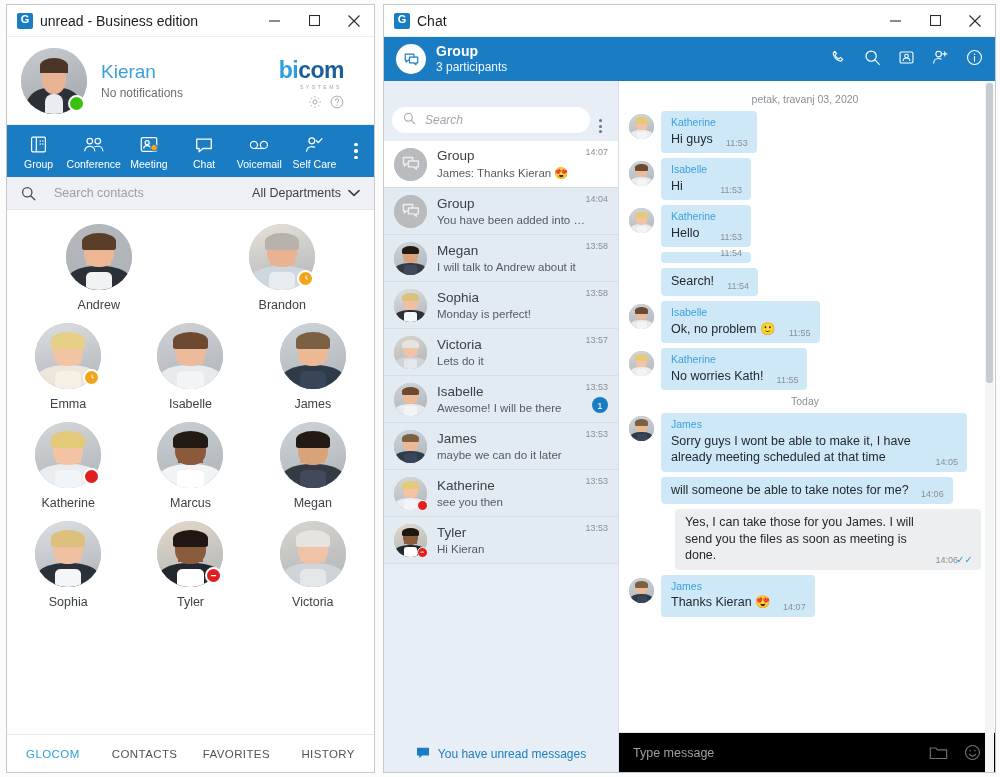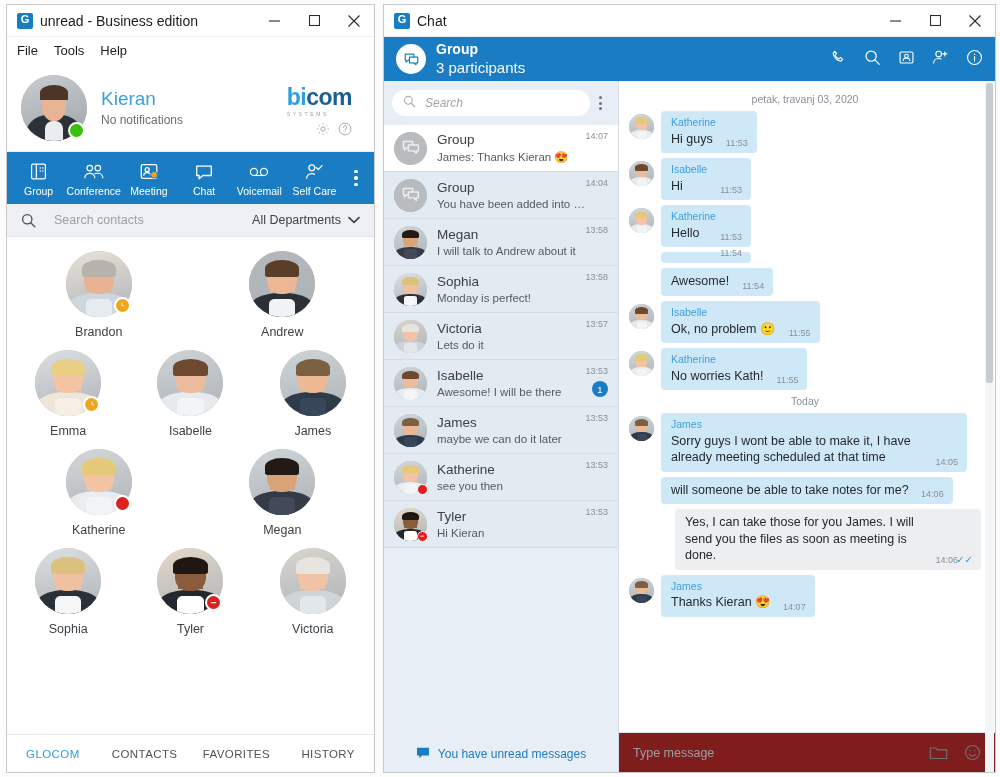--- a/index.html
+++ b/index.html
@@ -41,21 +41,21 @@
   .profile {
     height: 88px; display: flex; align-items: center; padding: 0 14px; background: #fff;
     border-bottom: 1px solid #eceff1; position: relative;
   }
   .avatar { border-radius: 50%; background: #b9bcbf; position: relative; overflow: visible; flex: none; }
   .avatar .face { position: absolute; inset: 0; border-radius: 50%; overflow: hidden; }
   .profile .avatar { width: 66px; height: 66px; }
   .profile-txt { margin-left: 14px; }
   .profile-name { font-size: 19px; color: #3aa0dd; font-weight: 400; line-height: 1.15; }
   .profile-sub { font-size: 12px; color: #6a6f73; margin-top: 3px; }
-  .brand { position: absolute; right: 22px; top: 22px; }
+  .brand { position: absolute; right: 30px; top: 22px; text-align: right; }
   .brand-word { font-size: 23px; font-weight: bold; letter-spacing: -0.5px; line-height: 1; }
   .brand-word .b1 { color: #2e9fdc; } .brand-word .b2 { color: #1b5d96; }
   .brand-sys { font-size: 5px; letter-spacing: 2.6px; color: #9aa3ab; margin-top: 2px; margin-right: 2px; }
   .brand-icons { display: flex; gap: 8px; justify-content: flex-end; margin-top: 5px; color: #9aa3ab; }
   .status-dot {
     position: absolute; border-radius: 50%; border: 2px solid #fff;
     display: flex; align-items: center; justify-content: center; color: #fff;
   }
   .profile .status-dot { width: 17px; height: 17px; right: 2px; bottom: 2px; background: #39c10e; }
 
@@ -93,27 +93,27 @@
   #chat { left: 383px; top: 4px; width: 613px; height: 769px; display: flex; flex-direction: column; }
   .chat-header {
     height: 44px; background: #1a7dc4; display: flex; align-items: center; padding: 0 12px; flex: none;
   }
   .gicon {
     width: 30px; height: 30px; border-radius: 50%; background: #fff; color: #1a7dc4;
     display: flex; align-items: center; justify-content: center; flex: none;
   }
   .ch-txt { margin-left: 10px; color: #fff; }
   .ch-title { font-size: 14px; font-weight: bold; line-height: 1.1; }
-  .ch-sub { font-size: 15px; margin-top: 1px; opacity: .95; }
+  .ch-sub { font-size: 12px; margin-top: 1px; opacity: .95; }
   .ch-icons { margin-left: auto; display: flex; align-items: center; gap: 17px; color: #fff; }
 
   .chat-body { flex: 1 1 auto; display: flex; min-height: 0; }
 
   .convlist { width: 235px; flex: none; background: #e8eef5; display: flex; flex-direction: column; border-right: 1px solid #d7dde4; }
-  .conv-search { height: 44px; display: flex; align-items: center; padding: 8px 8px; flex: none; }
+  .conv-search { height: 60px; display: flex; align-items: flex-end; padding: 8px 8px; flex: none; }
   .pill {
     flex: 1 1 auto; height: 26px; background: #fff; border-radius: 13px;
     display: flex; align-items: center; padding: 0 11px; color: #a7adb3;
   }
   .pill .ph { font-size: 12px; font-style: italic; margin-left: 9px; color: #a0a6ac; }
   .kebab { width: 20px; display: flex; flex-direction: column; align-items: center; gap: 2.5px; }
   .kebab i { width: 3px; height: 3px; border-radius: 50%; background: #6d7479; display: block; }
 
   .convs { flex: 1 1 auto; overflow: hidden; }
   .conv {
@@ -160,21 +160,21 @@
   .bubble.out { background: #eceef0; margin-left: auto; margin-right: 0; }
   .msg.out { justify-content: flex-end; padding-right: 0; }
   .sender { font-size: 10.5px; color: #3aa0dd; line-height: 1.3; margin-bottom: 1px; }
   .btext { font-size: 12.5px; color: #24292d; line-height: 1.32; padding-right: 34px; }
   .btime { position: absolute; right: 9px; bottom: 5px; font-size: 9px; color: #8a9097; }
   .bubble.out .btime { right: 23px; }
   .ticks { position: absolute; right: 8px; bottom: 5px; color: #2e9fdc; font-size: 10px; }
 
   .composer {
     height: 40px; border-top: 1px solid #e2e5ea; display: flex; align-items: center;
-    padding: 0 14px; flex: none; background: #7f1d1d;
+    padding: 0 14px; flex: none; background: #000000;
   }
   .composer .ph { font-size: 12.5px; color: #9aa0a6; flex: 1 1 auto; }
   .composer .cico { color: #6d7479; margin-left: 16px; display: flex; }
 
   .scrollbar { position: absolute; right: 1px; top: 0; width: 9px; height: 100%; background: #f4f5f6; }
   .scrollbar .thumb { position: absolute; left: 1px; width: 7px; background: #c7ccd1; border-radius: 3px; }
 
   
   .f-hair, .f-skin, .f-body, .f-bg { position: absolute; }
   .f-bg { inset: 0; }
@@ -202,25 +202,20 @@
           </svg>
     </span>
     <span class="win-btn close">
       <svg width="12" height="12" viewBox="0 0 12 12">
             <line x1="0.5" y1="0.5" x2="11.5" y2="11.5" stroke="currentColor" stroke-width="1.1"></line>
             <line x1="11.5" y1="0.5" x2="0.5" y2="11.5" stroke="currentColor" stroke-width="1.1"></line>
           </svg>
     </span>
   </div>
 
-  <div class="menubar">
-    <span class="menu-item">File</span>
-    <span class="menu-item">Tools</span>
-    <span class="menu-item">Help</span>
-  </div>
 
   <div class="profile">
     <div class="avatar">
       <div class="face">
         <div class="f-bg" style="background:linear-gradient(160deg,#c9cdd1,#9ea4a9)"></div>
         <div class="f-body" style="left:4px;right:4px;bottom:-4px;height:30px;background:#2c3138;border-radius:22px 22px 0 0"></div>
         <div class="f-body" style="left:24px;right:24px;bottom:-4px;height:24px;background:#e9edf1;border-radius:8px 8px 0 0"></div>
         <div class="f-skin" style="left:21px;right:21px;top:14px;height:32px;background:#e8b493;border-radius:50% 50% 45% 45%"></div>
         <div class="f-hair" style="left:19px;right:19px;top:10px;height:15px;background:#4a3526;border-radius:50% 50% 0 0"></div>
       </div>
@@ -338,48 +333,48 @@
             <path d="M1 1.6L6 6.4 11 1.6" stroke-linecap="round" stroke-linejoin="round"></path>
           </svg>
     </span>
   </div>
 
   <div class="contacts" id="contacts-grid">
         <div class="crow">
           <div class="ccell">
             <div class="avatar">
               <div class="face">
+                <div class="f-bg" style="background:linear-gradient(165deg,#b4b8bc,#aeb3b8)"></div>
+                <div class="f-body" style="left:3%;right:3%;bottom:-6%;height:42%;background:#2b3036;border-radius:46% 46% 0 0"></div>
+                <div class="f-body" style="left:30%;right:30%;bottom:-6%;height:34%;background:#f0f2f4;border-radius:22% 22% 0 0"></div>
+                <div class="f-skin" style="left:31%;right:31%;top:40%;height:22%;background:#edb795"></div>
+                <div class="f-skin" style="left:27%;right:27%;top:19%;height:46%;background:#edb795;border-radius:48% 48% 44% 44%"></div>
+                <div class="f-hair" style="left:24%;right:24%;top:13%;height:26%;background:#5a3f28;border-radius:50% 50% 12% 12%"></div>
+              </div>
+            </div>
+            <div class="cname">Andrew</div>
+          </div>
+          <div class="ccell">
+            <div class="avatar">
+              <div class="face">
                 <div class="f-bg" style="background:linear-gradient(165deg,#e8e2d8,#aeb3b8)"></div>
                 <div class="f-body" style="left:3%;right:3%;bottom:-6%;height:42%;background:#cfd7de;border-radius:46% 46% 0 0"></div>
                 <div class="f-body" style="left:30%;right:30%;bottom:-6%;height:34%;background:#e7ecf1;border-radius:22% 22% 0 0"></div>
                 <div class="f-skin" style="left:31%;right:31%;top:40%;height:22%;background:#e9b293"></div>
                 <div class="f-skin" style="left:27%;right:27%;top:19%;height:46%;background:#e9b293;border-radius:48% 48% 44% 44%"></div>
                 <div class="f-hair" style="left:24%;right:24%;top:13%;height:26%;background:#b7b2ab;border-radius:50% 50% 12% 12%"></div>
               </div>
               <span class="status-dot dot-away">
                 <svg width="62%" height="62%" viewBox="0 0 12 12" fill="none" stroke="#fff" stroke-width="1.5">
                   <path d="M6 3v3.2l2 1.3" stroke-linecap="round"></path>
                 </svg>
               </span>
             </div>
             <div class="cname">Brandon</div>
           </div>
-          <div class="ccell">
-            <div class="avatar">
-              <div class="face">
-                <div class="f-bg" style="background:linear-gradient(165deg,#b4b8bc,#aeb3b8)"></div>
-                <div class="f-body" style="left:3%;right:3%;bottom:-6%;height:42%;background:#2b3036;border-radius:46% 46% 0 0"></div>
-                <div class="f-body" style="left:30%;right:30%;bottom:-6%;height:34%;background:#f0f2f4;border-radius:22% 22% 0 0"></div>
-                <div class="f-skin" style="left:31%;right:31%;top:40%;height:22%;background:#edb795"></div>
-                <div class="f-skin" style="left:27%;right:27%;top:19%;height:46%;background:#edb795;border-radius:48% 48% 44% 44%"></div>
-                <div class="f-hair" style="left:24%;right:24%;top:13%;height:26%;background:#5a3f28;border-radius:50% 50% 12% 12%"></div>
-              </div>
-            </div>
-            <div class="cname">Andrew</div>
-          </div>
         </div>
         <div class="crow">
           <div class="ccell">
             <div class="avatar">
               <div class="face">
                 <div class="f-bg" style="background:linear-gradient(165deg,#dcdfe2,#aeb3b8)"></div>
                 <div class="f-body" style="left:3%;right:3%;bottom:-6%;height:42%;background:#efe6da;border-radius:46% 46% 0 0"></div>
                 <div class="f-body" style="left:30%;right:30%;bottom:-6%;height:34%;background:#f6efe6;border-radius:22% 22% 0 0"></div>
                 <div class="f-skin" style="left:31%;right:31%;top:40%;height:22%;background:#f2c4a4"></div>
                 <div class="f-skin" style="left:27%;right:27%;top:19%;height:46%;background:#f2c4a4;border-radius:48% 48% 44% 44%"></div>
@@ -427,20 +422,33 @@
                 <div class="f-bg" style="background:linear-gradient(165deg,#d5d8da,#aeb3b8)"></div>
                 <div class="f-body" style="left:3%;right:3%;bottom:-6%;height:42%;background:#e9edf0;border-radius:46% 46% 0 0"></div>
                 <div class="f-body" style="left:30%;right:30%;bottom:-6%;height:34%;background:#f2f5f7;border-radius:22% 22% 0 0"></div>
                 <div class="f-skin" style="left:31%;right:31%;top:40%;height:22%;background:#f3c3a3"></div>
                 <div class="f-skin" style="left:27%;right:27%;top:19%;height:46%;background:#f3c3a3;border-radius:48% 48% 44% 44%"></div>
                 <div class="f-hair" style="left:24%;right:24%;top:13%;height:26%;background:#e3c978;border-radius:50% 50% 12% 12%"></div>
               </div>
               <span class="status-dot dot-busy"></span>
             </div>
             <div class="cname">Katherine</div>
+          </div>
+          <div class="ccell">
+            <div class="avatar">
+              <div class="face">
+                <div class="f-bg" style="background:linear-gradient(165deg,#c9ced2,#aeb3b8)"></div>
+                <div class="f-body" style="left:3%;right:3%;bottom:-6%;height:42%;background:#f1f3f5;border-radius:46% 46% 0 0"></div>
+                <div class="f-body" style="left:30%;right:30%;bottom:-6%;height:34%;background:#ffffff;border-radius:22% 22% 0 0"></div>
+                <div class="f-skin" style="left:31%;right:31%;top:40%;height:22%;background:#8a5a3b"></div>
+                <div class="f-skin" style="left:27%;right:27%;top:19%;height:46%;background:#8a5a3b;border-radius:48% 48% 44% 44%"></div>
+                <div class="f-hair" style="left:24%;right:24%;top:13%;height:26%;background:#241a14;border-radius:50% 50% 12% 12%"></div>
+              </div>
+            </div>
+            <div class="cname">Marcus</div>
           </div>
           <div class="ccell">
             <div class="avatar">
               <div class="face">
                 <div class="f-bg" style="background:linear-gradient(165deg,#cfd4d8,#aeb3b8)"></div>
                 <div class="f-body" style="left:3%;right:3%;bottom:-6%;height:42%;background:#343b44;border-radius:46% 46% 0 0"></div>
                 <div class="f-body" style="left:30%;right:30%;bottom:-6%;height:34%;background:#41495a;border-radius:22% 22% 0 0"></div>
                 <div class="f-skin" style="left:31%;right:31%;top:40%;height:22%;background:#d9a277"></div>
                 <div class="f-skin" style="left:27%;right:27%;top:19%;height:46%;background:#d9a277;border-radius:48% 48% 44% 44%"></div>
                 <div class="f-hair" style="left:24%;right:24%;top:13%;height:26%;background:#231a16;border-radius:50% 50% 12% 12%"></div>
@@ -843,21 +851,21 @@
             </div>
             <div class="msg">
               <div class="avatar-gap"></div>
               <div class="bubble">
                 <span class="btime">11:54</span>
               </div>
             </div>
             <div class="msg">
               <div class="avatar-gap"></div>
               <div class="bubble">
-                <div class="btext">Awesome!</div>
+                <div class="btext">Search!</div>
                 <span class="btime">11:54</span>
               </div>
             </div>
             <div class="msg">
               <div class="avatar">
                 <div class="face">
                   <div class="f-bg" style="background:linear-gradient(165deg,#cfd3d6,#aeb3b8)"></div>
                   <div class="f-body" style="left:3%;right:3%;bottom:-6%;height:42%;background:#e8ebee;border-radius:46% 46% 0 0"></div>
                   <div class="f-body" style="left:30%;right:30%;bottom:-6%;height:34%;background:#f2f4f6;border-radius:22% 22% 0 0"></div>
                   <div class="f-skin" style="left:31%;right:31%;top:40%;height:22%;background:#ecbb9b"></div>

